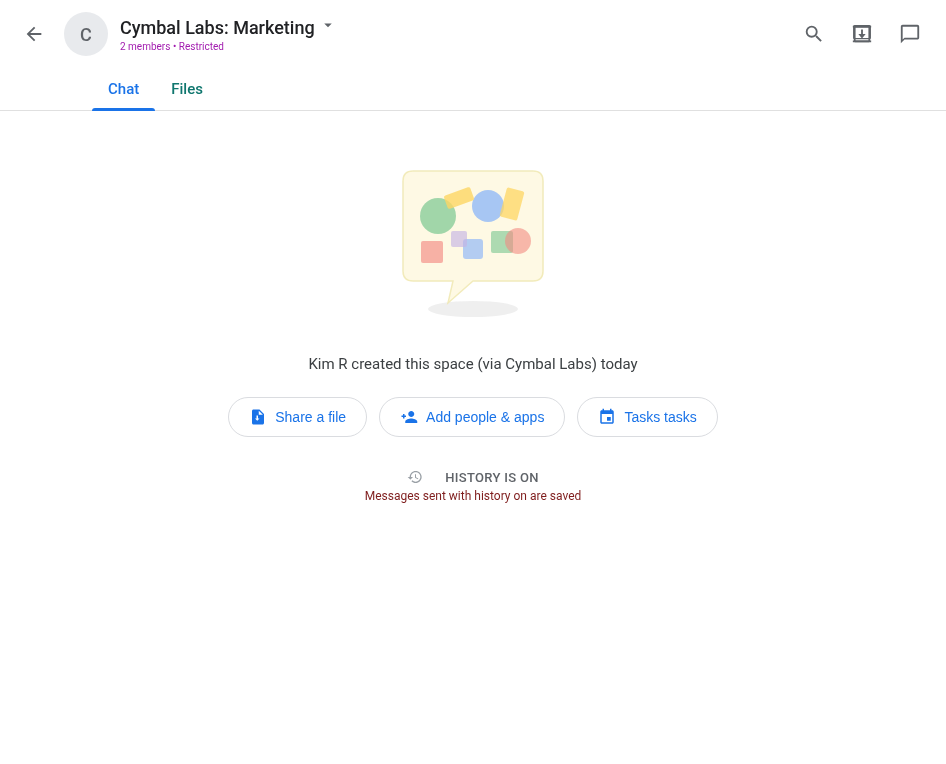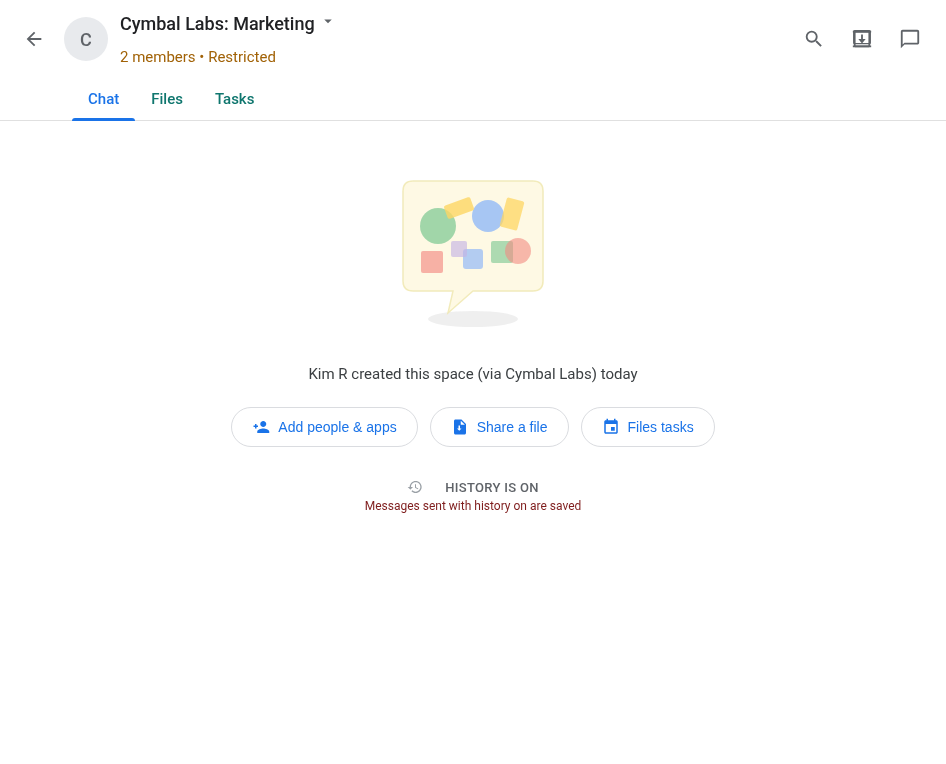--- a/index.html
+++ b/index.html
@@ -54,23 +54,23 @@
       color: #202124;
       display: flex;
       align-items: center;
       gap: 4px;
     }
     .space-title .chevron {
       font-size: 18px;
       color: #5f6368;
     }
     .space-subtitle {
-      font-size: 15px;
-      color: #a16207;
-      margin-top: 14px;
+      font-size: 10px;
+      color: #a21caf;
+      margin-top: 3px;
     }
     .header-actions {
       display: flex;
       gap: 8px;
       align-items: center;
     }
     .icon-btn {
       width: 40px;
       height: 40px;
       display: flex;
@@ -78,21 +78,21 @@
       justify-content: center;
       border-radius: 50%;
       cursor: pointer;
       color: #5f6368;
     }
     .icon-btn svg { width: 22px; height: 22px; fill: #5f6368; }
 
     
     .tabs {
       display: flex;
-      padding: 0 72px;
+      padding: 0 92px;
       border-bottom: 1px solid #e0e0e0;
     }
     .tab {
       padding: 12px 16px;
       font-size: 15px;
       cursor: pointer;
       color: #0f766e;
       position: relative;
       font-weight: 500;
     }
@@ -231,23 +231,20 @@
   </div>
 </div>
 
 <div class="tabs">
   <div class="tab active">
     <span>Chat</span>
   </div>
   <div class="tab">
     <span>Files</span>
   </div>
-  <div class="tab">
-    <span>Tasks</span>
-  </div>
 </div>
 
 <div class="main">
 
   <div class="illustration">
     <svg viewBox="0 0 200 180" width="200" height="180" xmlns="http://www.w3.org/2000/svg">
 
       <ellipse cx="100" cy="158" rx="45" ry="8" fill="#e8e8e8" opacity="0.7"></ellipse>
 
       <path d="M30 30 Q30 20 40 20 L160 20 Q170 20 170 30 L170 120 Q170 130 160 130 L100 130 L75 152 L80 130 L40 130 Q30 130 30 120 Z" fill="#fef9e0" stroke="#f0e8b0" stroke-width="1.5" opacity="0.85"></path>
@@ -270,40 +267,40 @@
 
       <rect x="78" y="80" width="16" height="16" fill="#c5b4e3" opacity="0.65" rx="2"></rect>
     </svg>
   </div>
 
   <div class="status-text">
     <span>Kim R created this space (via Cymbal Labs) today</span>
   </div>
 
   <div class="action-buttons">
+
+    <button class="action-btn">
+      <svg viewBox="0 0 24 24" fill="#1a73e8">
+        <path d="M14 2H6c-1.1 0-2 .9-2 2v16c0 1.1.89 2 2 2h12c1.1 0 2-.9 2-2V8l-6-6zm-1 7V3.5L18.5 9H13zm-2 8l-3-3h2v-4h2v4h2l-3 3z"></path>
+      </svg>
+      <span>Share a file</span>
+    </button>
 
     <button class="action-btn">
       <svg viewBox="0 0 24 24" fill="#1a73e8">
         <path d="M15 12c2.21 0 4-1.79 4-4s-1.79-4-4-4-4 1.79-4 4 1.79 4 4 4zm-9-2V8H4v2H2v2h2v2h2v-2h2v-2H6zm9 4c-2.67 0-8 1.34-8 4v2h16v-2c0-2.66-5.33-4-8-4z"></path>
       </svg>
       <span>Add people &amp; apps</span>
     </button>
 
     <button class="action-btn">
       <svg viewBox="0 0 24 24" fill="#1a73e8">
-        <path d="M14 2H6c-1.1 0-2 .9-2 2v16c0 1.1.89 2 2 2h12c1.1 0 2-.9 2-2V8l-6-6zm-1 7V3.5L18.5 9H13zm-2 8l-3-3h2v-4h2v4h2l-3 3z"></path>
-      </svg>
-      <span>Share a file</span>
-    </button>
-
-    <button class="action-btn">
-      <svg viewBox="0 0 24 24" fill="#1a73e8">
         <path d="M17 12h-5v5h5v-5zM16 1v2H8V1H6v2H5c-1.11 0-1.99.9-1.99 2L3 19c0 1.1.89 2 2 2h14c1.1 0 2-.9 2-2V5c0-1.1-.9-2-2-2h-1V1h-2zm3 18H5V8h14v11z"></path>
       </svg>
-      <span>Files tasks</span>
+      <span>Tasks tasks</span>
     </button>
 
   </div>
 
   <div class="history-section">
     <div class="history-label">
       <svg viewBox="0 0 24 24" width="16" height="16" fill="#9aa0a6">
         <path d="M13 3c-4.97 0-9 4.03-9 9H1l3.89 3.89.07.14L9 12H6c0-3.87 3.13-7 7-7s7 3.13 7 7-3.13 7-7 7c-1.93 0-3.68-.79-4.94-2.06l-1.42 1.42C8.27 19.99 10.51 21 13 21c4.97 0 9-4.03 9-9s-4.03-9-9-9zm-1 5v5l4.28 2.54.72-1.21-3.5-2.08V8H12z"></path>
       </svg>
       <span>HISTORY IS ON</span>

